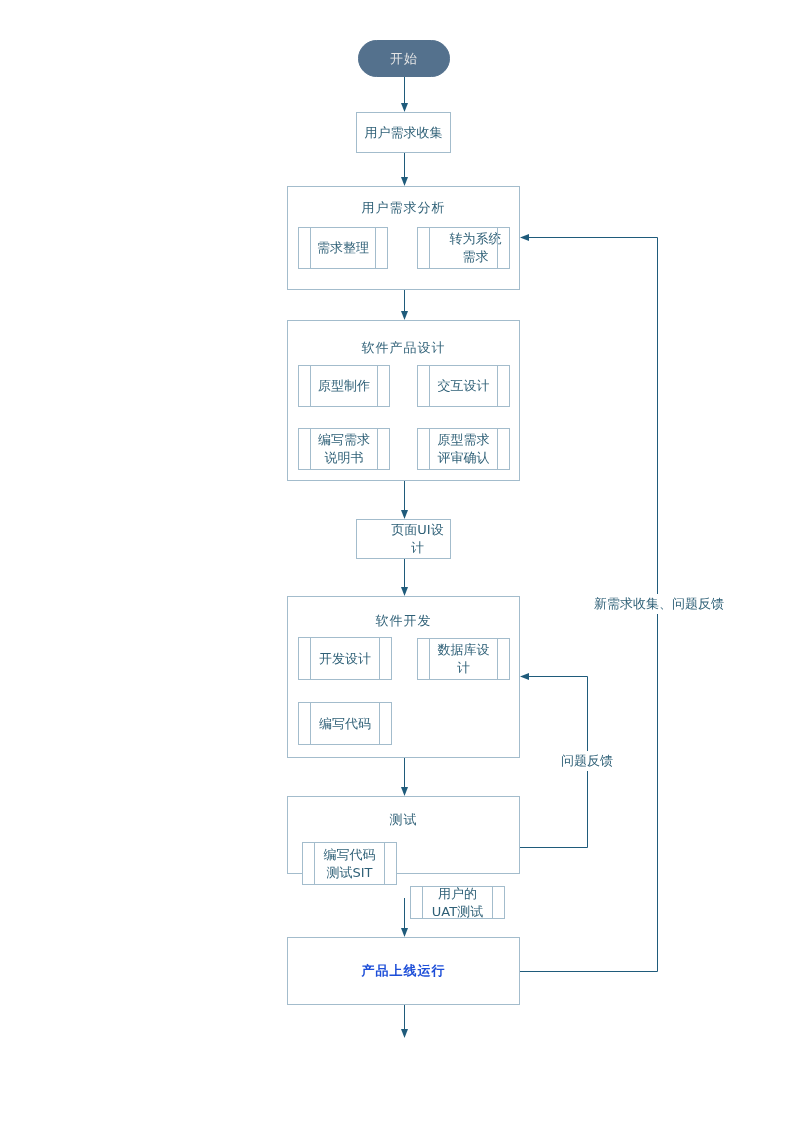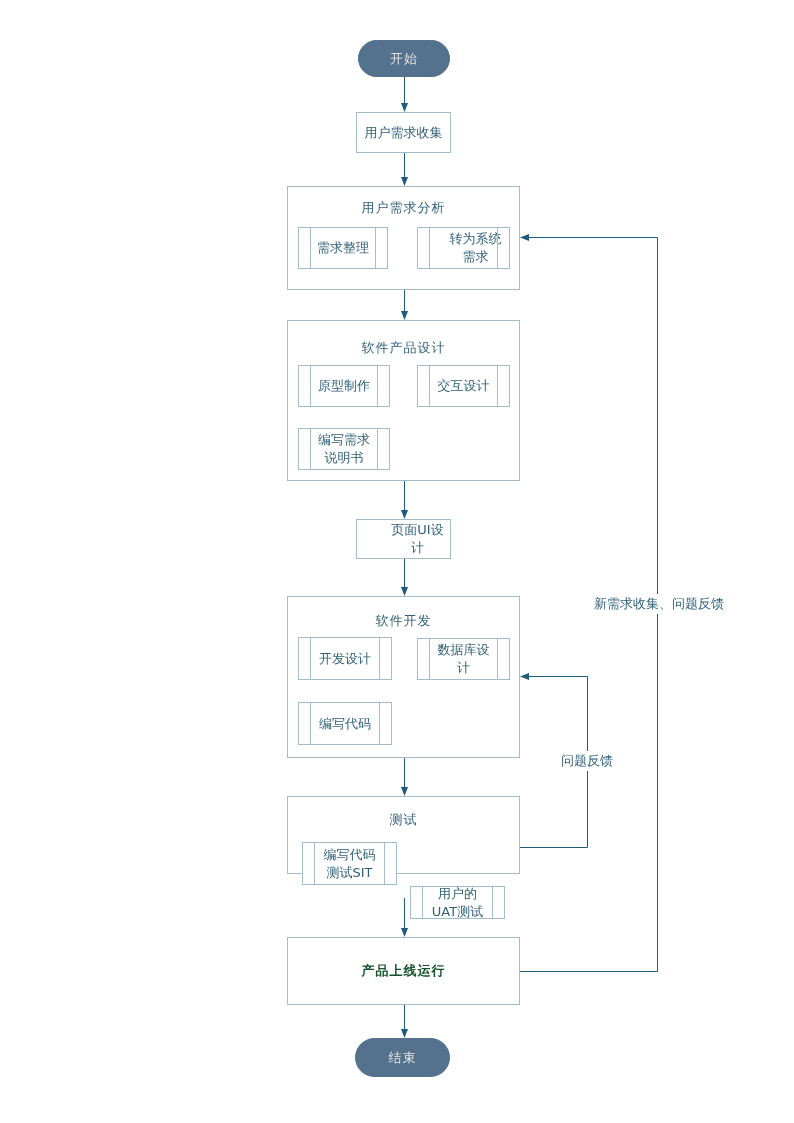--- a/index.html
+++ b/index.html
@@ -27,21 +27,21 @@
   }
   .predef::before,.predef::after{
     content:"";position:absolute;top:-1px;bottom:-1px;width:1px;background:#a3bccc;
   }
   .predef::before{left:11px;}
   .predef::after{right:11px;}
   .edge-label{
     position:absolute;transform:translate(-50%,-50%);background:#ffffff;
     padding:1px 4px;white-space:nowrap;
   }
-  .bold{font-weight:bold;color:#14532d;letter-spacing:1px;}
+  .bold{font-weight:bold;color:#1d4ed8;letter-spacing:1px;}
 </style>
 </head>
 <body>
 
 <div class="canvas">
 
   <svg class="wires" viewBox="0 0 794 1123">
     <defs>
       <marker id="arr" markerWidth="10" markerHeight="8" refX="8" refY="3.5" orient="auto" markerUnits="userSpaceOnUse">
         <path d="M0,0 L9,3.5 L0,7 Z" fill="#1f5b7b"></path>
@@ -77,20 +77,22 @@
   <div class="node predef" style="left:417px;top:227px;width:93px;height:42px;padding-left:24px;">转为系统
 需求</div>
 
   <div class="group" style="left:287px;top:320px;width:233px;height:161px;">
     <div class="group-title" style="top:18px;">软件产品设计</div>
   </div>
   <div class="node predef" style="left:298px;top:365px;width:92px;height:42px;">原型制作</div>
   <div class="node predef" style="left:298px;top:428px;width:92px;height:42px;">编写需求
 说明书</div>
   <div class="node predef" style="left:417px;top:365px;width:93px;height:42px;">交互设计</div>
+  <div class="node predef" style="left:417px;top:428px;width:93px;height:42px;">原型需求
+评审确认</div>
 
   <div class="node" style="left:356px;top:519px;width:95px;height:40px;padding-left:28px;">页面UI设计</div>
 
   <div class="group" style="left:287px;top:596px;width:233px;height:162px;">
     <div class="group-title" style="top:15px;">软件开发</div>
   </div>
   <div class="node predef" style="left:298px;top:637px;width:94px;height:43px;">开发设计</div>
   <div class="node predef" style="left:417px;top:638px;width:93px;height:42px;">数据库设
 计</div>
   <div class="node predef" style="left:298px;top:702px;width:94px;height:43px;">编写代码</div>
@@ -98,18 +100,17 @@
   <div class="group" style="left:287px;top:796px;width:233px;height:78px;">
     <div class="group-title" style="top:14px;">测试</div>
   </div>
   <div class="node predef" style="left:302px;top:842px;width:95px;height:43px;">编写代码
 测试SIT</div>
   <div class="node predef" style="left:410px;top:886px;width:95px;height:33px;">用户的
 UAT测试</div>
 
   <div class="node bold" style="left:287px;top:937px;width:233px;height:68px;">产品上线运行</div>
 
-  <div class="terminator" style="left:355px;top:1038px;width:95px;height:39px;">结束</div>
 
   <div class="edge-label" style="left:587px;top:761px;">问题反馈</div>
   <div class="edge-label" style="left:659px;top:604px;">新需求收集、问题反馈</div>
 
 </div>
 
 </body></html>

